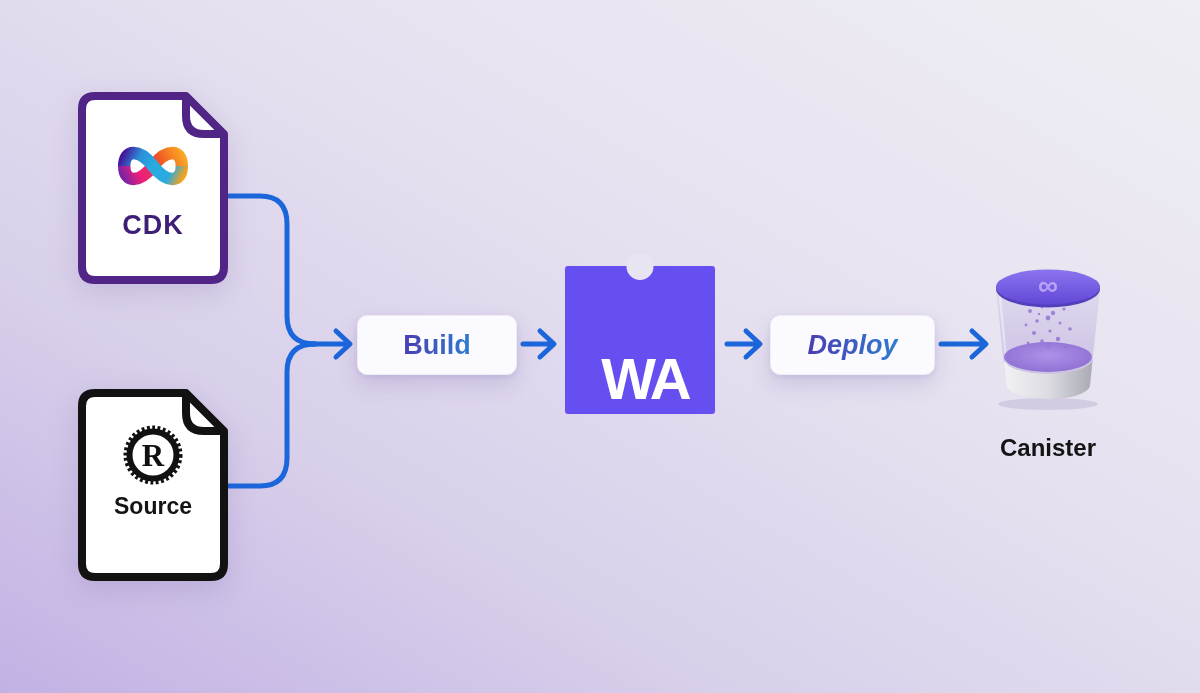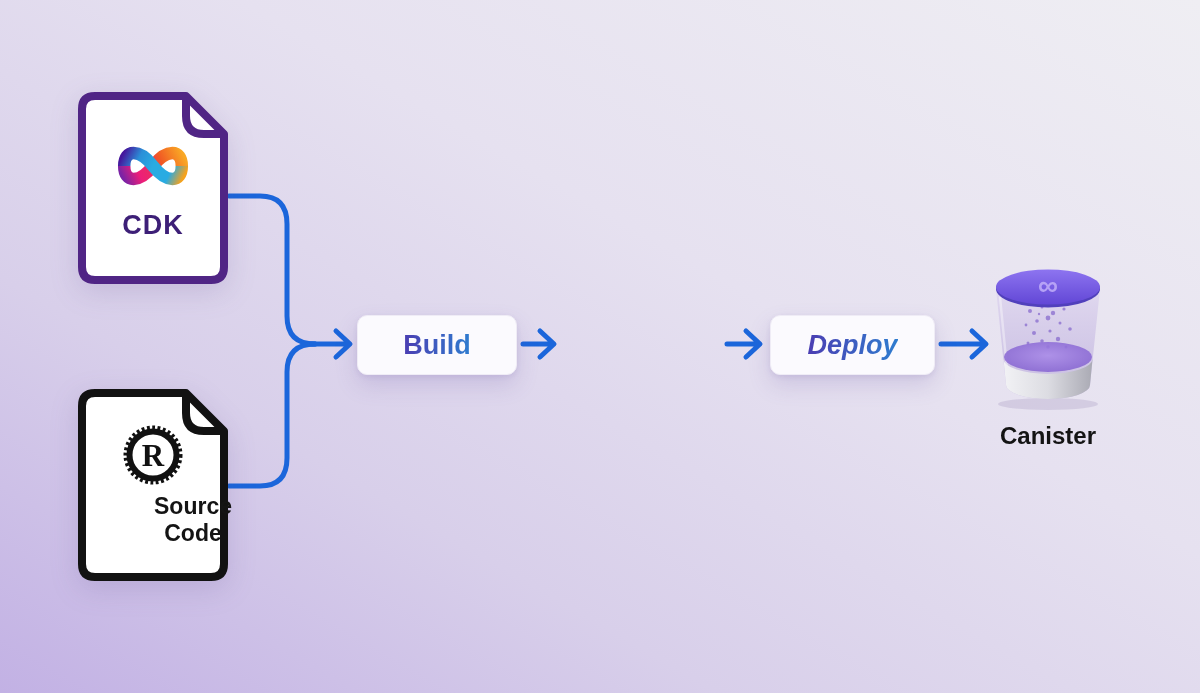--- a/index.html
+++ b/index.html
@@ -8,21 +8,21 @@
     background:linear-gradient(to top right,#c2b1e4 0%,#d8cfea 30%,#e6e1f0 60%,#efeef3 100%);
     font-family:"Liberation Sans", sans-serif;
   }
   .abs{position:absolute;}
   svg{display:block;}
   
   .doc{position:absolute; width:150px; height:248px;}
   .doc .outline{position:absolute; left:0; top:0; filter:drop-shadow(0 8px 14px rgba(80,60,130,.16));}
   .doc-label{position:absolute; left:0; width:150px; text-align:center; font-weight:700;}
   .cdk-label{top:118px; font-size:27px; letter-spacing:1px; color:#3d1f77;}
-  .src-label{top:104px; font-size:23px; line-height:27px; color:#141414;padding-left:40px;}
+  .src-label{top:104px; font-size:23px; line-height:27px; color:#141414;}
   .doc-icon{position:absolute;}
   
   .pill{
     position:absolute; height:58px; border-radius:10px;
     background:#fbfafe; border:1px solid #efecf6;
     box-shadow:0 10px 22px rgba(101,79,160,.18), 0 2px 5px rgba(101,79,160,.10);
     display:flex; align-items:center; justify-content:center;
   }
   .pill span{
     font-size:27px; font-weight:700; color:#3a56c0;
@@ -94,28 +94,31 @@
       <path d="M 17 4 L 108 4 L 146 42 L 146 175 Q 146 188 133 188 L 17 188 Q 4 188 4 175 L 4 17 Q 4 4 17 4 Z" fill="#ffffff" stroke="#121212" stroke-width="8" stroke-linejoin="round"></path>
       <path d="M 108 4 L 108 24 Q 108 42 126 42 L 146 42" fill="none" stroke="#121212" stroke-width="8" stroke-linejoin="round"></path>
     </svg>
     <svg class="doc-icon" style="left:44px; top:35px;" width="62" height="62" viewBox="0 0 62 62">
       <circle cx="31" cy="31" r="27" fill="none" stroke="#111111" stroke-width="5" stroke-dasharray="2.8 2.45"></circle>
       <circle cx="31" cy="31" r="23.5" fill="none" stroke="#111111" stroke-width="6"></circle>
       <text x="31" y="42" text-anchor="middle" font-family="Liberation Serif, serif" font-weight="bold" font-size="31" fill="#111111">R</text>
     </svg>
     <div class="doc-label src-label">
       <div>Source</div>
-      <div>Code</div>
     </div>
   </div>
 
   <div class="pill" style="left:357px; top:315px; width:158px;">
     <span>Build</span>
   </div>
 
+  <div class="wasm">
+    <div class="notch"></div>
+    <div class="wa">WA</div>
+  </div>
 
   <div class="pill" style="left:770px; top:315px; width:163px;font-style:italic;">
     <span>Deploy</span>
   </div>
 
   <svg class="abs" style="left:990px; top:263px;" width="116" height="148" viewBox="0 0 116 148">
     <defs>
       <linearGradient id="capG" x1="0" y1="0" x2="0" y2="1">
         <stop offset="0" stop-color="#8d74f0"></stop>
           <stop offset="1" stop-color="#6247d6"></stop>
@@ -156,15 +159,15 @@
       <circle cx="58" cy="84" r="1.8"></circle>
         <circle cx="49" cy="51" r="1.2"></circle>
         <circle cx="66" cy="42" r="1.2"></circle>
     </g>
     <path d="M 13.5 96 L 16 122 A 42 14 0 0 0 100 122 L 102.5 96 A 44.5 15 0 0 1 13.5 96 Z" fill="url(#baseG)"></path>
     <ellipse cx="58" cy="94" rx="44" ry="15" fill="url(#liqG)" opacity="0.88"></ellipse>
     <ellipse cx="58" cy="26" rx="52" ry="18.5" fill="#5140bc"></ellipse>
     <ellipse cx="58" cy="24" rx="52" ry="17.5" fill="url(#capG)"></ellipse>
     <text x="58" y="32" text-anchor="middle" font-size="28" font-weight="bold" fill="#bdaaf8" opacity="0.9">∞</text>
   </svg>
-  <div class="flow-label" style="left:948px; top:422px;">Canister</div>
+  <div class="flow-label" style="left:948px; top:434px;">Canister</div>
 
 </div>
 
 </body></html>

